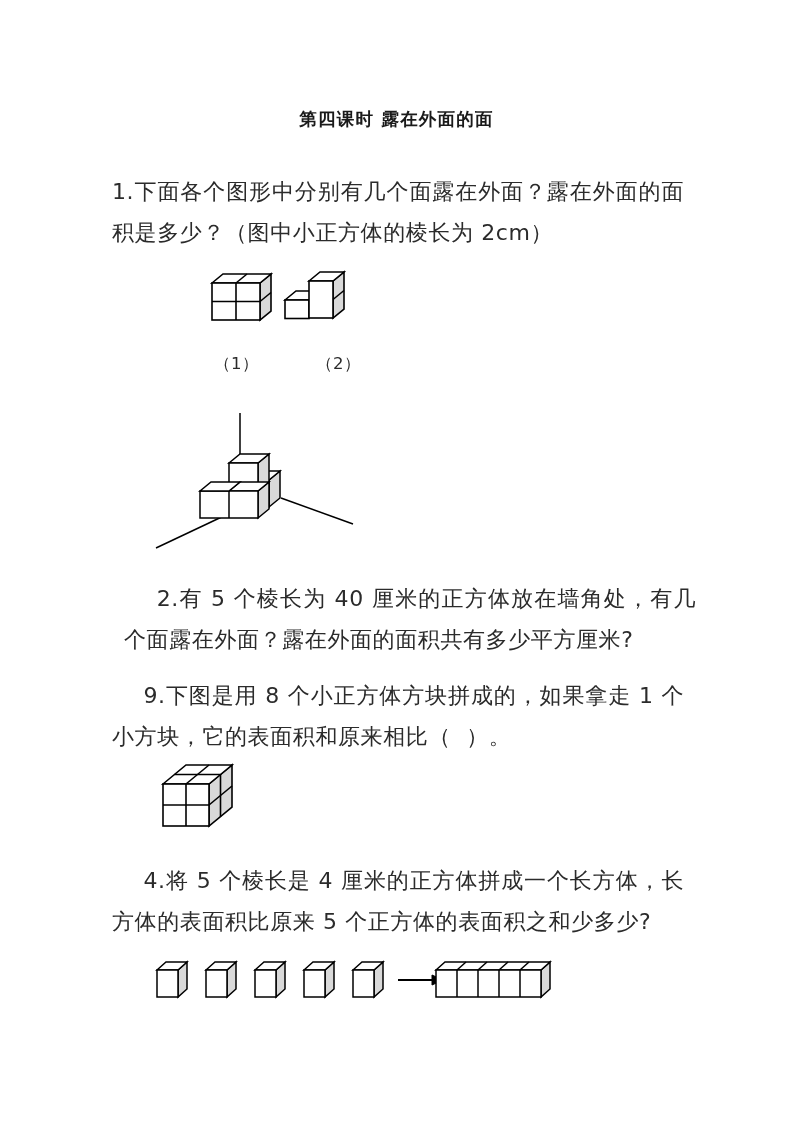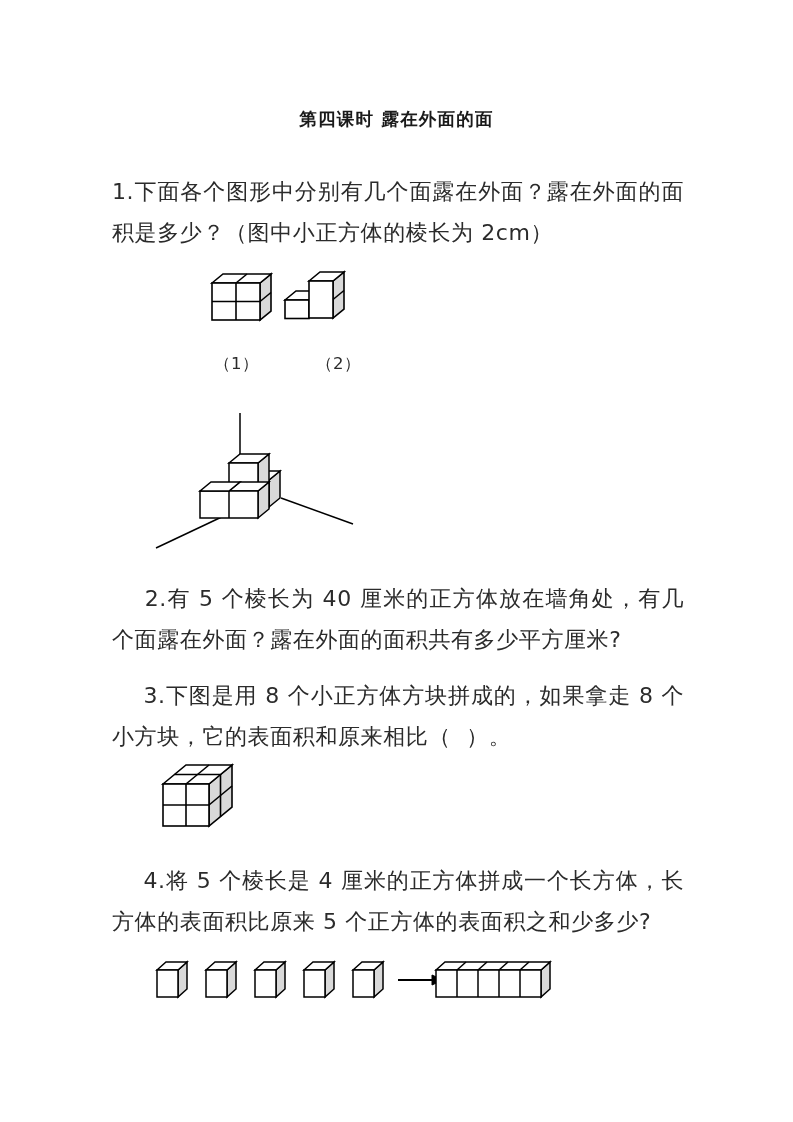--- a/index.html
+++ b/index.html
@@ -46,21 +46,21 @@
     font-size: 22px;
     line-height: 41px;
     letter-spacing: 0.6px;
     color: #2b2b2b;
     font-family: "DejaVu Sans", "Liberation Sans", sans-serif;
     white-space: pre-wrap;
     text-align: justify;
   }
 
   #q1 { top: 163px; }
-  #q2 { top: 570px; }
+  #q2 { top: 570px; margin-left: 12px; }
   #q3 { top: 667px; }
   #q4 { top: 852px; }
 
   
   .fig-caption {
     position: absolute;
     font-size: 16.5px;
     font-family: "DejaVu Sans", "Liberation Sans", sans-serif;
     color: #2b2b2b;
     letter-spacing: 0.5px;
@@ -142,21 +142,21 @@
         <polygon points="89,85 100,76 129,76 118,85" fill="#ffffff" stroke="#000000" stroke-width="1.5"></polygon>
         <rect x="60" y="85" width="58" height="27" fill="#ffffff" stroke="#000000" stroke-width="1.5"></rect>
         <polygon points="60,85 71,76 100,76 89,85" fill="#ffffff" stroke="#000000" stroke-width="1.5"></polygon>
         <line x1="89" y1="85" x2="89" y2="112"></line>
       </g>
     </svg>
   </div>
 
   <div class="q" id="q2">    2.有 5 个棱长为 40 厘米的正方体放在墙角处，有几个面露在外面？露在外面的面积共有多少平方厘米?</div>
 
-  <div class="q" id="q3">    3.下图是用 8 个小正方体方块拼成的，如果拿走 8 个小方块，它的表面积和原来相比（  ）。</div>
+  <div class="q" id="q3">    9.下图是用 8 个小正方体方块拼成的，如果拿走 1 个小方块，它的表面积和原来相比（  ）。</div>
 
   <div class="figure" id="fig-cube8">
     <svg width="120" height="85" viewBox="0 0 120 85">
       <g stroke="#000000" stroke-width="1.6" fill="none" stroke-linejoin="miter">
 
         <polygon points="71,24 94,5 94,47 71,66" fill="#d9d9d9" stroke="#000000" stroke-width="1.6"></polygon>
 
         <polygon points="25,24 48,5 94,5 71,24" fill="#ffffff" stroke="#000000" stroke-width="1.6"></polygon>
 
         <rect x="25" y="24" width="46" height="42" fill="#ffffff" stroke="#000000" stroke-width="1.6"></rect>

